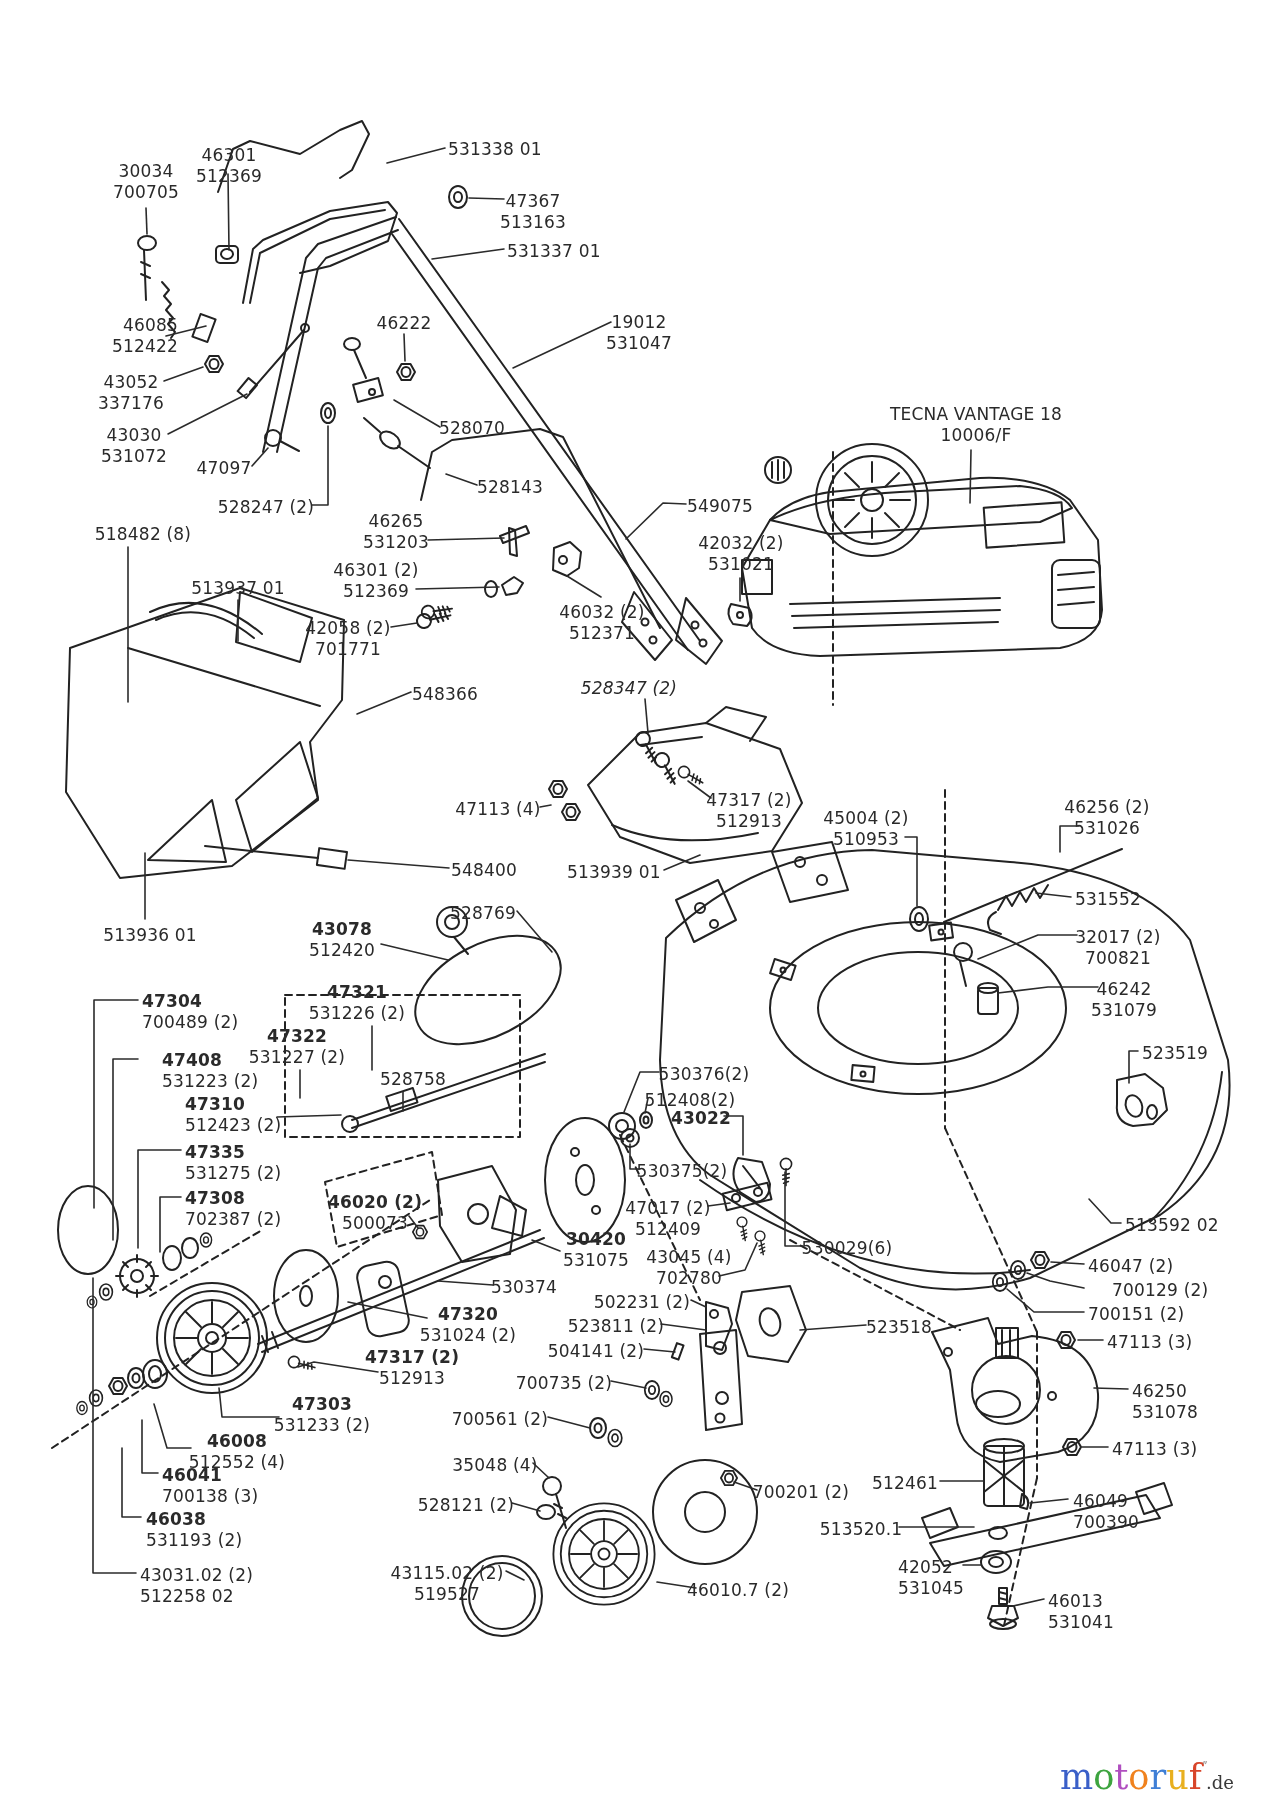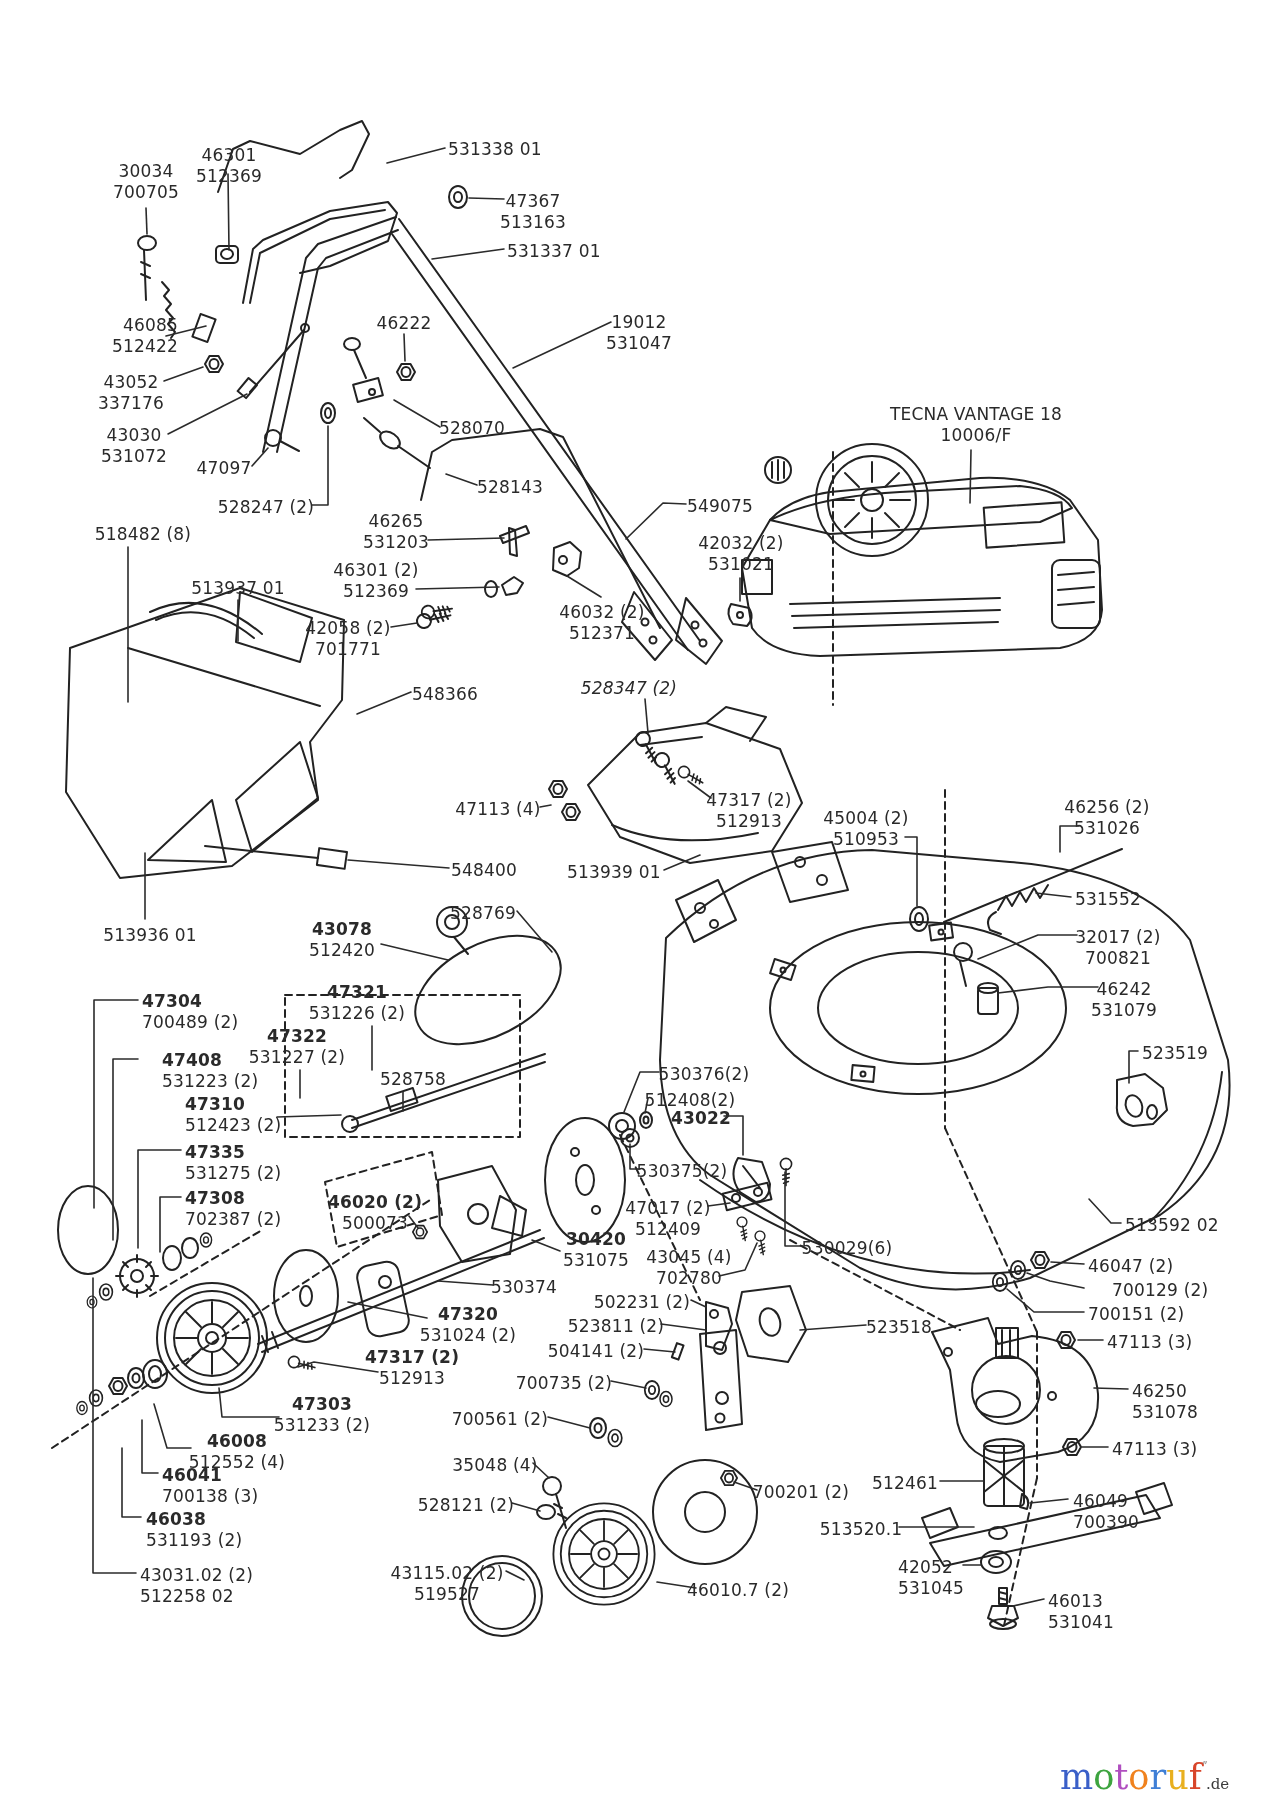--- a/index.html
+++ b/index.html
@@ -11,21 +11,21 @@
   #diagram{position:absolute;left:0;top:0}
   #diagram line,#diagram path,#diagram polyline,#diagram polygon,#diagram circle,#diagram ellipse,#diagram rect
     {stroke:#222;stroke-width:2;fill:none;stroke-linecap:round;stroke-linejoin:round}
   .sw1{stroke-width:1.2}.sw3{stroke-width:3}.sw35{stroke-width:3.5}.sw4{stroke-width:4}
   .fw{fill:#fff}.fb{fill:#1d1d1d;stroke:#111}.fg{fill:#3a3a3a;stroke:#111}
   .dash{stroke-dasharray:7 5;stroke-width:1.4;stroke:#333}
   #leaders polyline{stroke:#2b2b2b;stroke-width:1.6;fill:none}
   #wm{position:absolute;left:1060px;top:1748px;font-family:"DejaVu Serif",serif;font-size:35px;line-height:38px;white-space:nowrap}
   #wm .ch{display:inline-block}
   #wm .marks{font-size:13px;color:#999;vertical-align:18px;letter-spacing:-2px}
-  #wm .de{font-size:15px;color:#3a3a3a}
+  #wm .de{font-size:18px;color:#3a3a3a}
 </style>
 </head>
 <body>
 
 <div id="stage">
 
 <svg id="diagram" width="1273" height="1800" viewBox="0 0 1273 1800">
   <defs>
     <pattern id="dots" width="13" height="13" patternUnits="userSpaceOnUse">
       <circle cx="4" cy="4" r="1.7" fill="none" stroke="#555" stroke-width="1"></circle>

